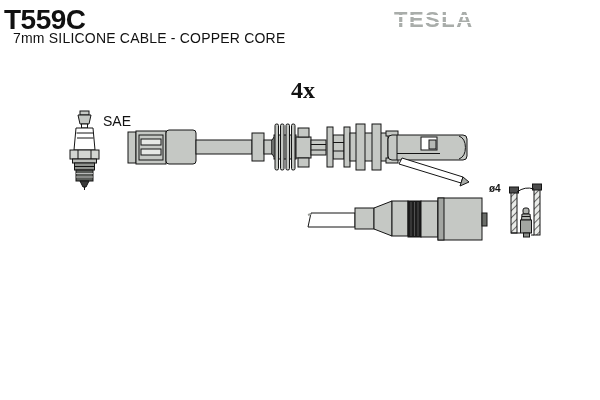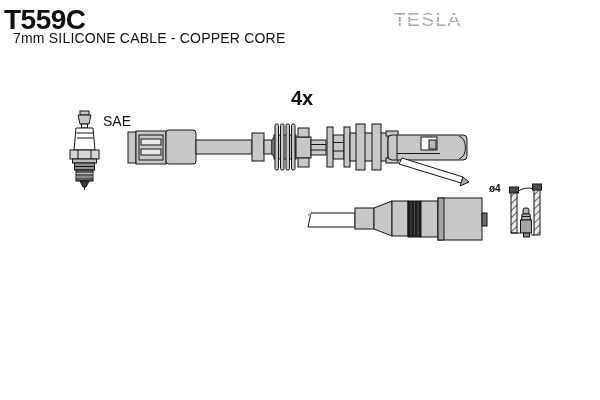--- a/index.html
+++ b/index.html
@@ -8,30 +8,30 @@
     background:#ffffff;
     font-family:"Liberation Sans", sans-serif;
     color:#111;
   }
   .abs{position:absolute;}
   
   #part-number{left:4px;top:4px;font-size:28px;font-weight:bold;letter-spacing:-0.5px;}
   #subtitle{left:13px;top:30px;font-size:14px;letter-spacing:0.2px;}
   #brand-logo{
     left:394px;top:8px;width:96px;height:26px;
-    font-size:19px;font-weight:normal;letter-spacing:1.5px;
+    font-size:22px;font-weight:bold;letter-spacing:1.5px;
     color:#a9adaa;line-height:24px;
   }
   #brand-logo .stripe{
     position:absolute;left:-2px;right:0;height:2px;background:#ffffff;
   }
   #brand-logo .stripe.s1{top:7px;}
   #brand-logo .stripe.s2{top:14px;height:1px;}
   
-  #qty-label{left:291px;top:87px;font-size:20px;font-weight:bold;}
+  #qty-label{left:291px;top:77px;font-size:24px;font-weight:bold;font-family:Liberation Serif, serif;}
   #sae-label{left:103px;top:113px;font-size:14px;}
   #dia-label{left:489px;top:183px;font-size:10px;font-weight:bold;}
   svg{position:absolute;left:0;top:0;}
 </style>
 </head>
 <body>
 
 <div class="abs" id="part-number">T559C</div>
 <div class="abs" id="subtitle">7mm SILICONE CABLE - COPPER CORE</div>
 <div class="abs" id="brand-logo">

